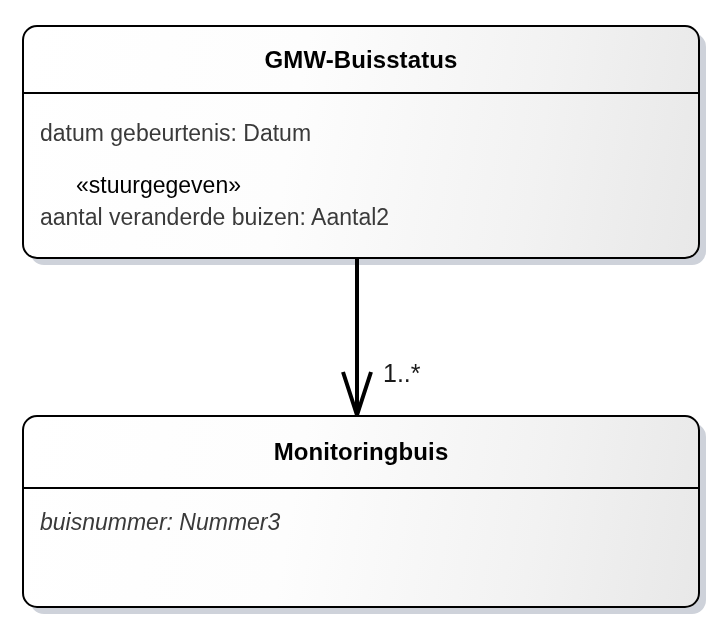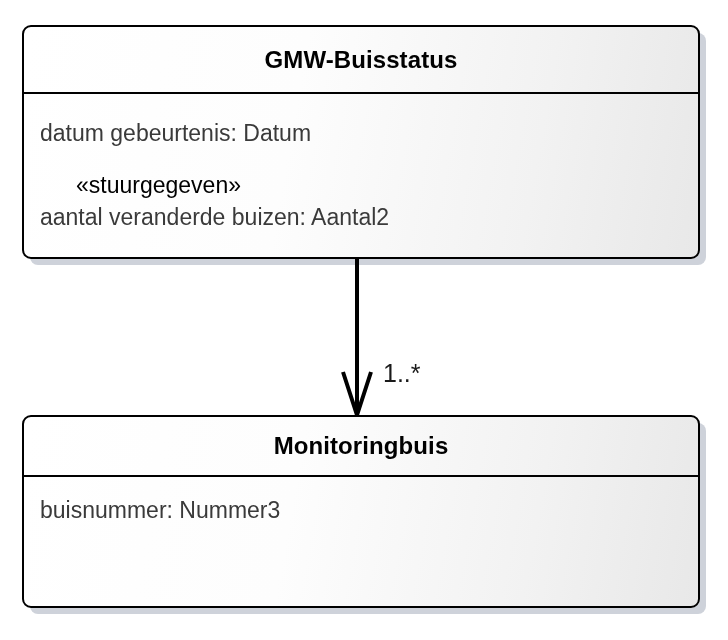--- a/index.html
+++ b/index.html
@@ -20,21 +20,21 @@
     height: 640px;
     overflow: hidden;
     background: #ffffff;
   }
 
   
   .uml-class {
     position: absolute;
     box-sizing: border-box;
     border: 2px solid #000000;
-    border-radius: 9px;
+    border-radius: 15px;
     background: linear-gradient(100deg, #ffffff 0%, #fdfdfd 40%, #f2f2f2 75%, #e8e8e8 100%);
     box-shadow: 7px 7px 0 -1px #ced2da;
     overflow: hidden;
   }
 
   .uml-class .compartment-name {
     position: relative;
     box-sizing: border-box;
     display: flex;
     align-items: center;
@@ -105,22 +105,22 @@
   <div class="assoc-line" style="left:355px; top:259px; width:4px; height:158px;"></div>
 
   <svg class="assoc-arrow" style="left:330px; top:368px;" width="60" height="54" viewBox="0 0 60 54">
     <polyline points="13,4 27,47 41,4" fill="none" stroke="#000000" stroke-width="4" stroke-linecap="butt" stroke-linejoin="miter"></polyline>
   </svg>
 
   <span class="assoc-label" style="left:383px; top:361px;">1..*</span>
 
   <div class="uml-class" style="left:22px; top:415px; width:678px; height:193px;">
 
-    <div class="compartment-name" style="height:60px;align-items:center;">
+    <div class="compartment-name" style="height:72px;align-items:center;">
       <span class="class-title">Monitoringbuis</span>
     </div>
 
-    <div class="compartment-attrs" style="height:148px;">
+    <div class="compartment-attrs" style="height:148px;font-style:italic;">
       <span class="attr" style="left:16px; top:22px;">buisnummer: Nummer3</span>
     </div>
   </div>
 
 </div>
 
 </body></html>

